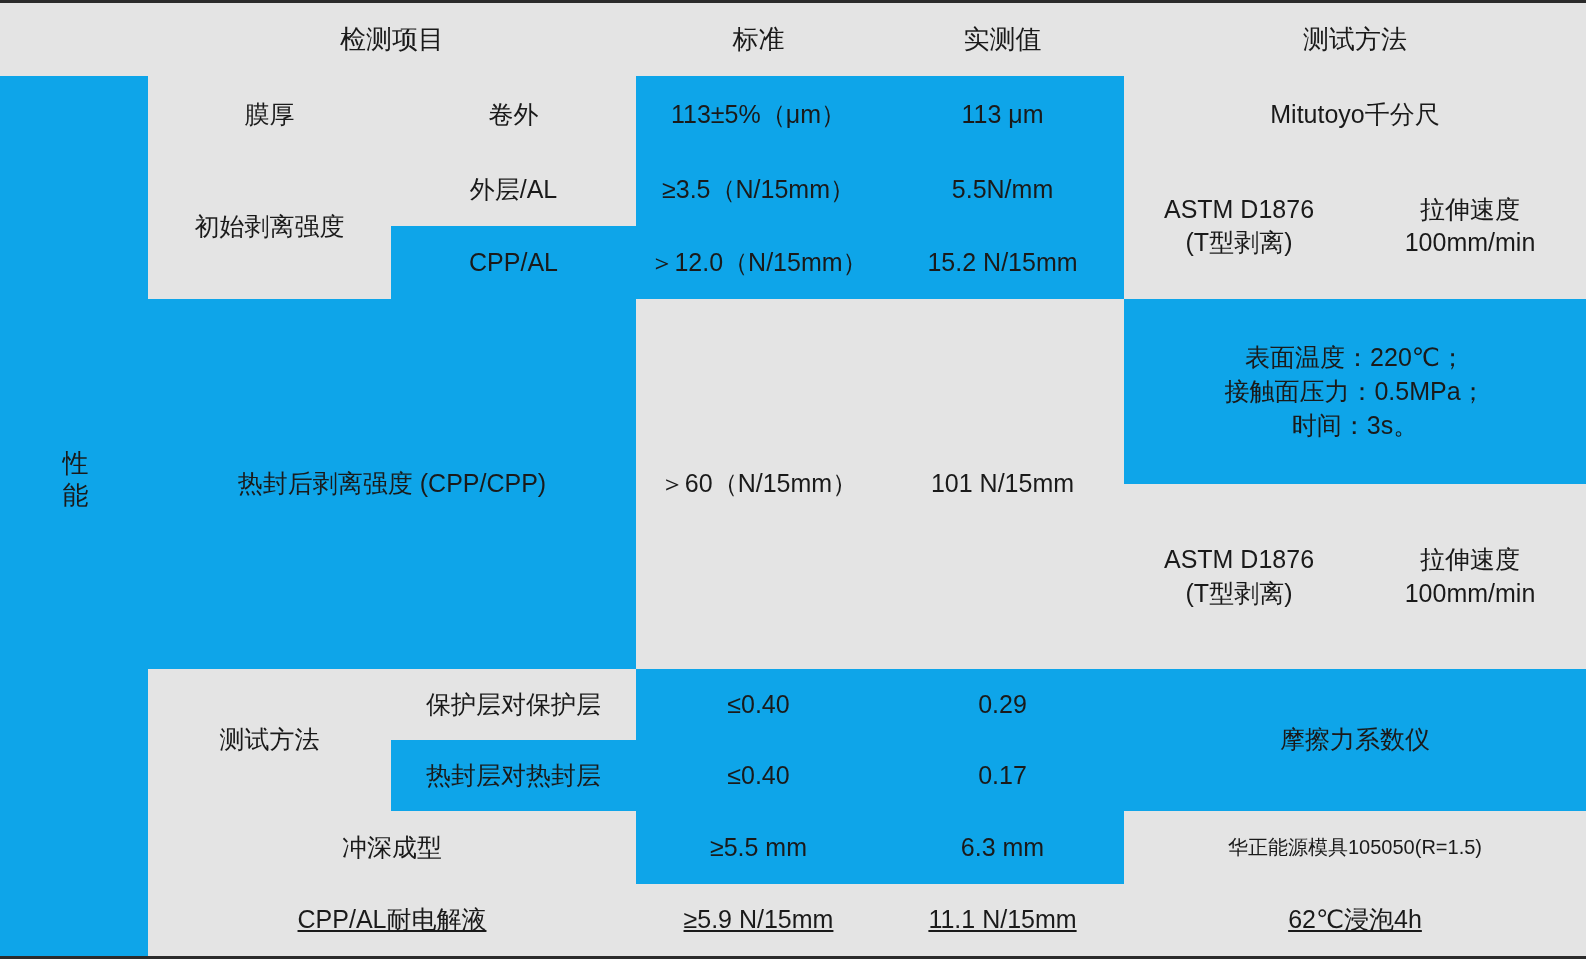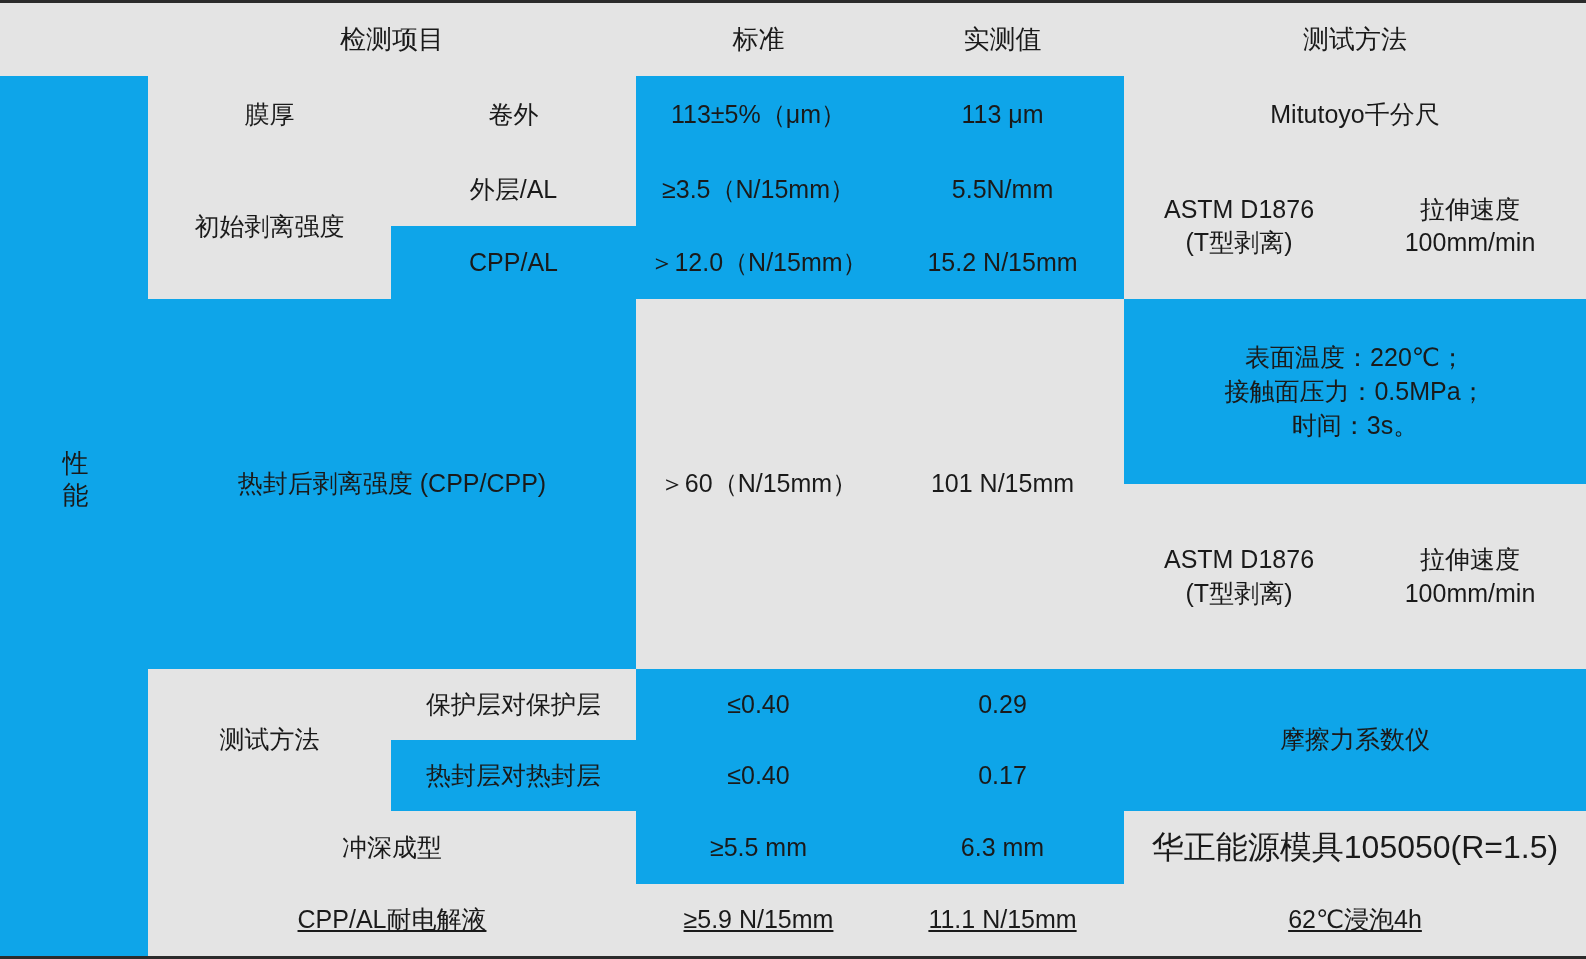--- a/index.html
+++ b/index.html
@@ -65,21 +65,21 @@
     letter-spacing: 1px;
   }
   .cat-cell .stacked {
     display: inline-block;
     width: 1.2em;
     line-height: 1.25;
     word-break: break-all;
     text-align: right;
   }
   .small-note {
-    font-size: 32px;
+    font-size: 20px;
   }
   .multi {
     white-space: pre-line;
   }
 </style>
 </head>
 <body>
 
 <div id="sheet">
   <table class="spec">

